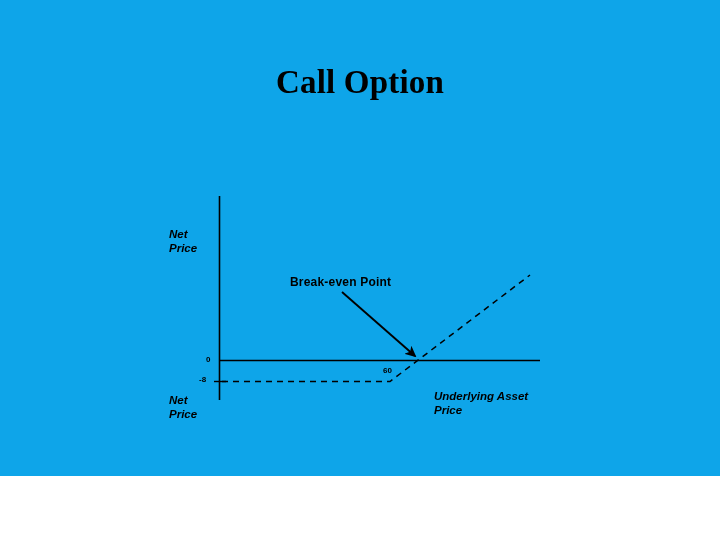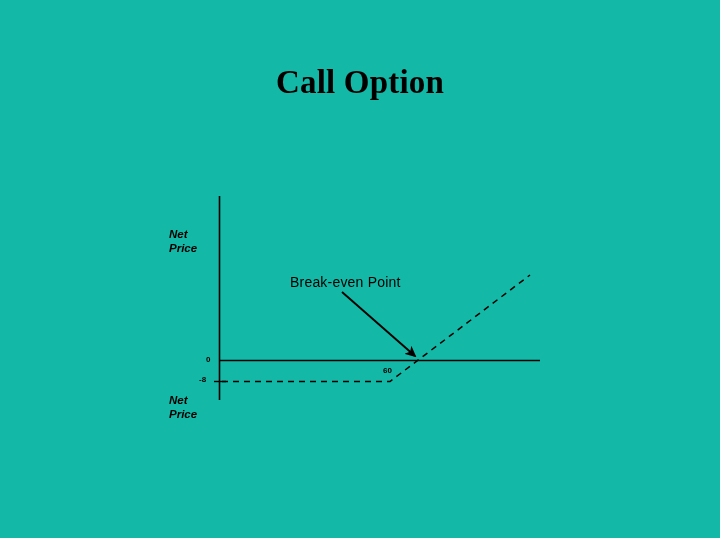--- a/index.html
+++ b/index.html
@@ -9,22 +9,22 @@
   body {
     width: 720px;
     height: 540px;
     background: #ffffff;
     font-family: "Liberation Sans", sans-serif;
     overflow: hidden;
   }
   #slide {
     position: relative;
     width: 720px;
-    height: 538px;
-    background: #14b8a6;
+    height: 476px;
+    background: #0ea5e9;
   }
   #slide-title {
     position: absolute;
     left: 0;
     top: 62px;
     width: 720px;
     text-align: center;
     font-family: "Liberation Serif", serif;
     font-weight: bold;
     font-size: 33px;
@@ -64,22 +64,22 @@
   }
   #label-underlying {
     left: 434px;
     top: 389px;
   }
   #label-breakeven {
     position: absolute;
     left: 290px;
     top: 275px;
     font-family: "Liberation Sans", sans-serif;
-    font-weight: normal;
-    font-size: 14px;
+    font-weight: bold;
+    font-size: 12px;
     line-height: 15px;
     color: #000000;
     letter-spacing: 0.2px;
     white-space: nowrap;
   }
   .tick-label {
     position: absolute;
     font-family: "Liberation Sans", sans-serif;
     font-weight: bold;
     font-size: 8px;
@@ -125,20 +125,21 @@
 
       <polyline points="222,381.5 390,381.5 530,275" fill="none" stroke="#000000" stroke-width="1.5" stroke-dasharray="6,5"></polyline>
 
       <line x1="342" y1="292" x2="415" y2="356" stroke="#000000" stroke-width="1.9" marker-end="url(#arrowhead)"></line>
     </svg>
 
     <div class="axis-label" id="label-net-profit"><span>Net</span><br><span>Price</span></div>
 
     <div class="axis-label" id="label-net-loss"><span>Net</span><br><span>Price</span></div>
 
+    <div class="axis-label" id="label-underlying"><span>Underlying Asset</span><br><span>Price</span></div>
 
     <div id="label-breakeven">Break-even Point</div>
 
     <div class="tick-label" id="tick-zero">0</div>
 
     <div class="tick-label" id="tick-premium">-8</div>
 
     <div class="tick-label" id="tick-strike">60</div>
 
   </div>

